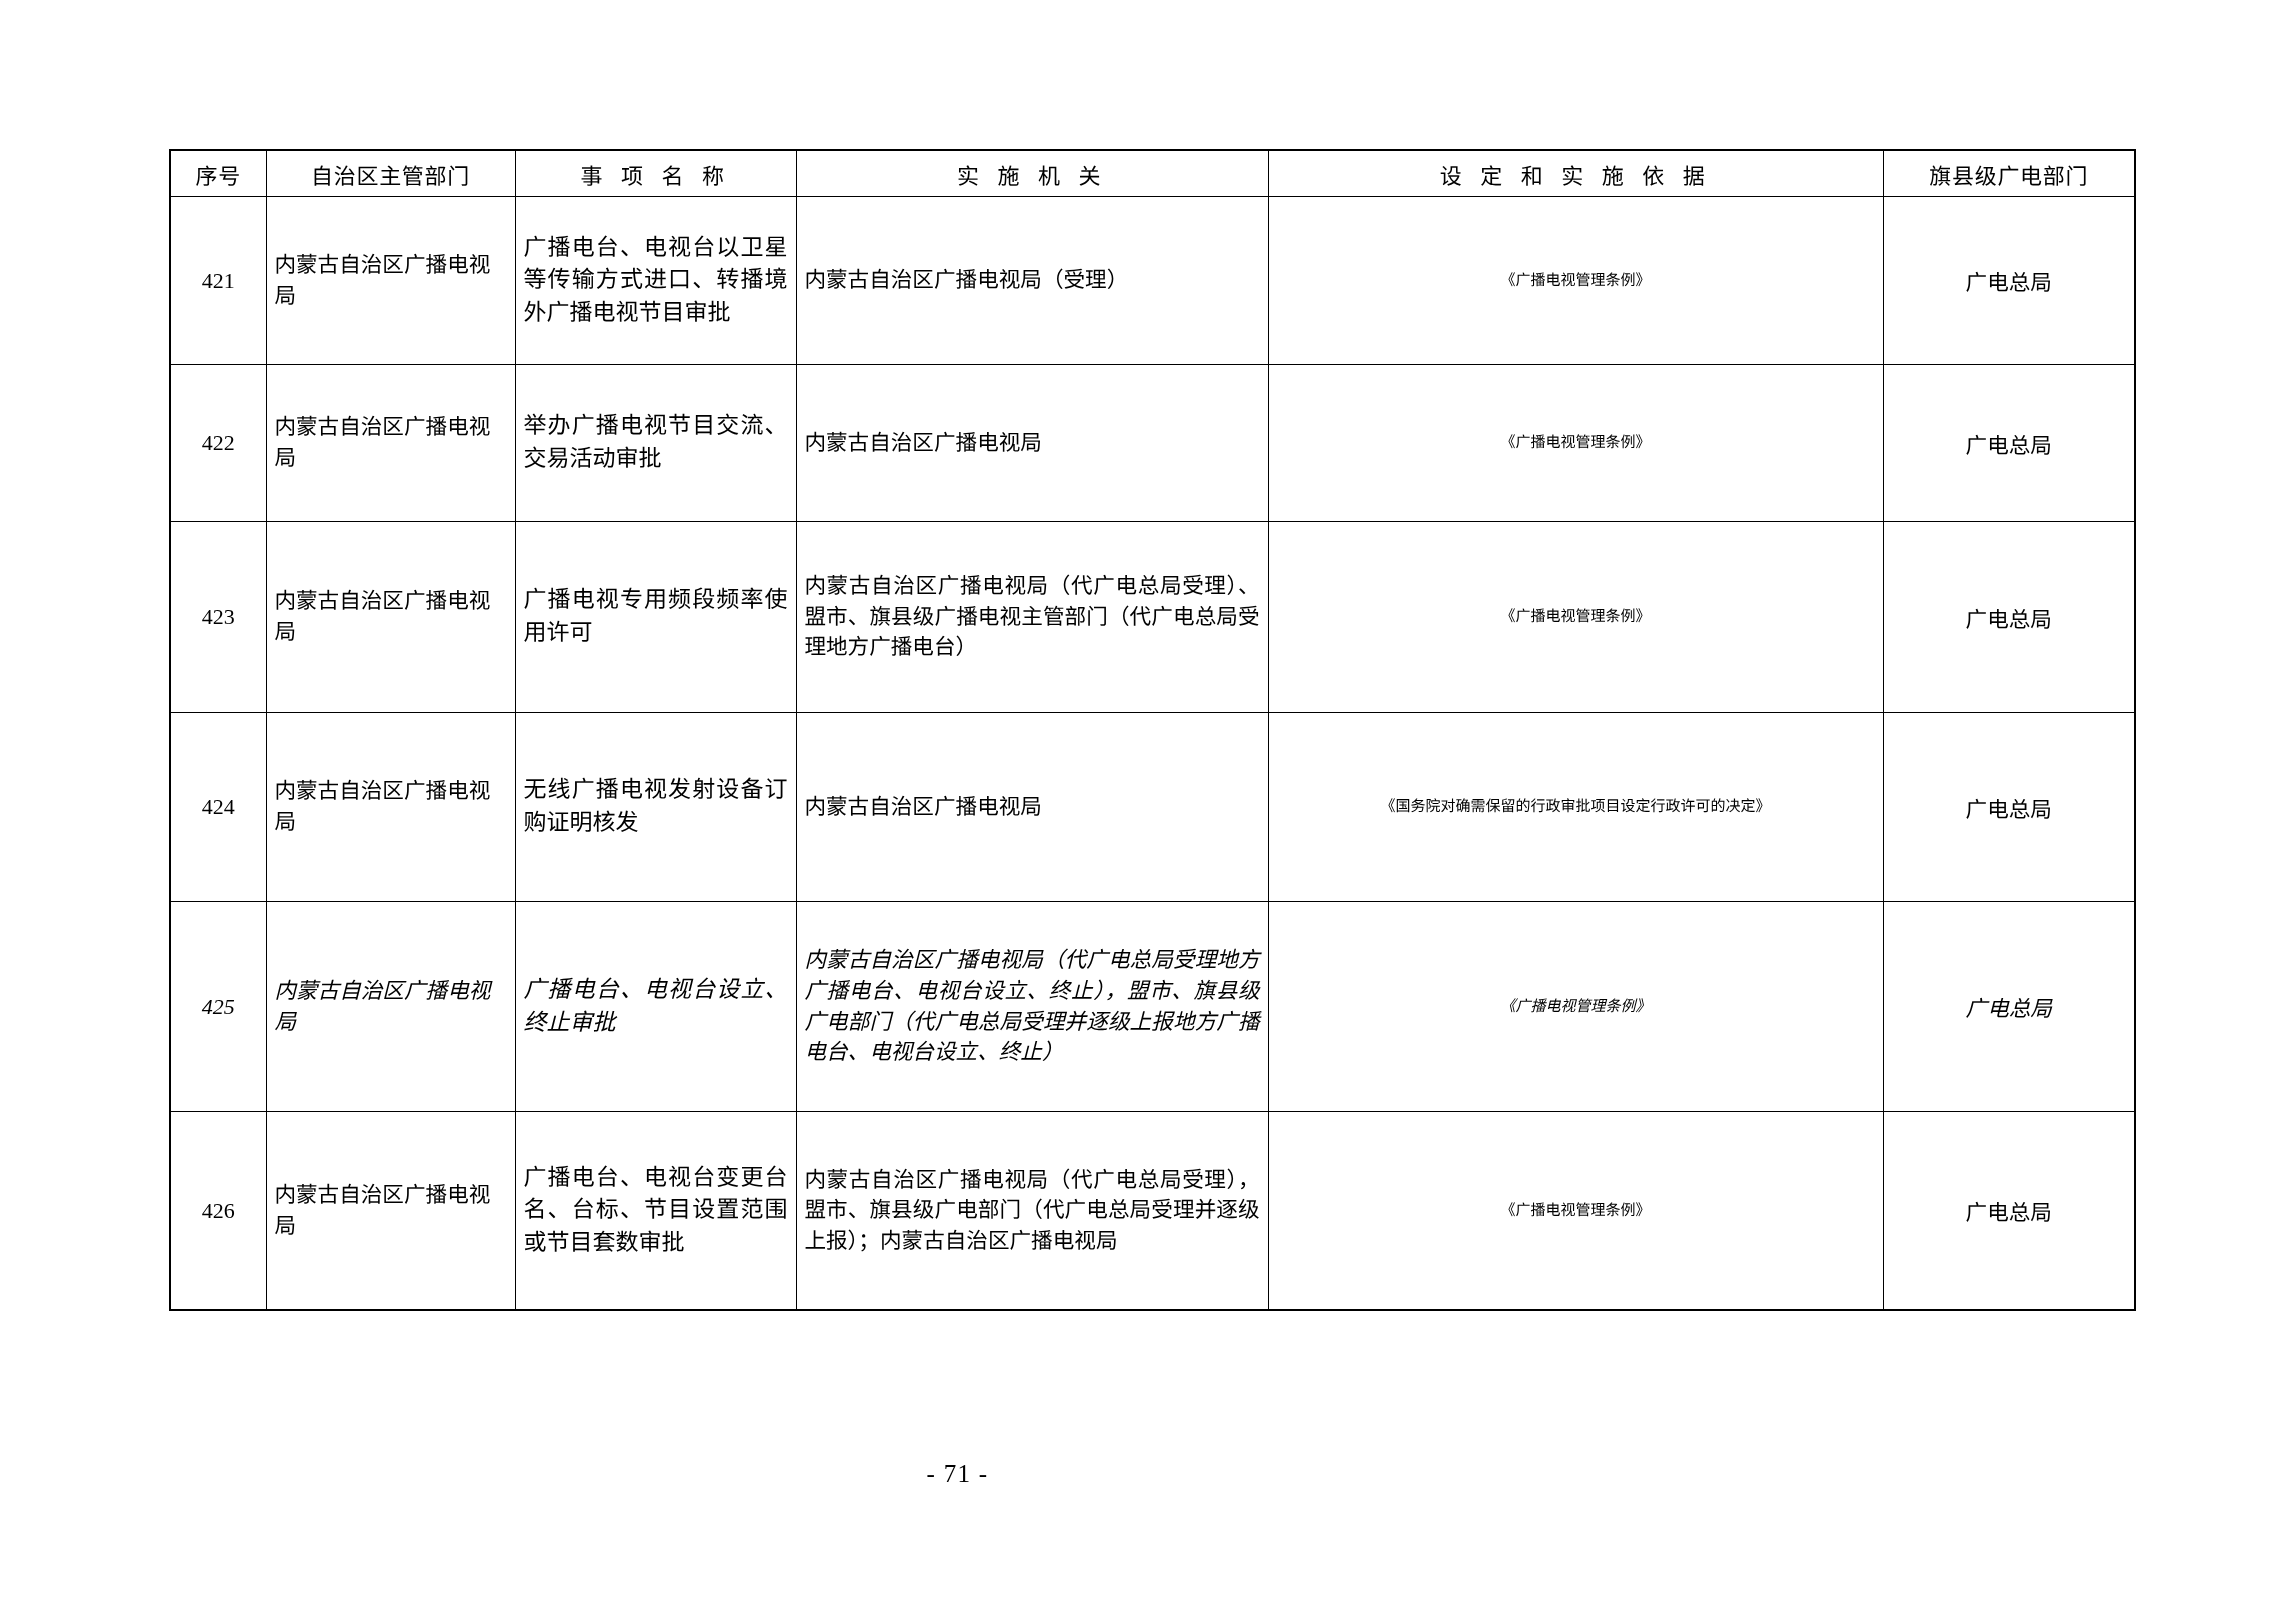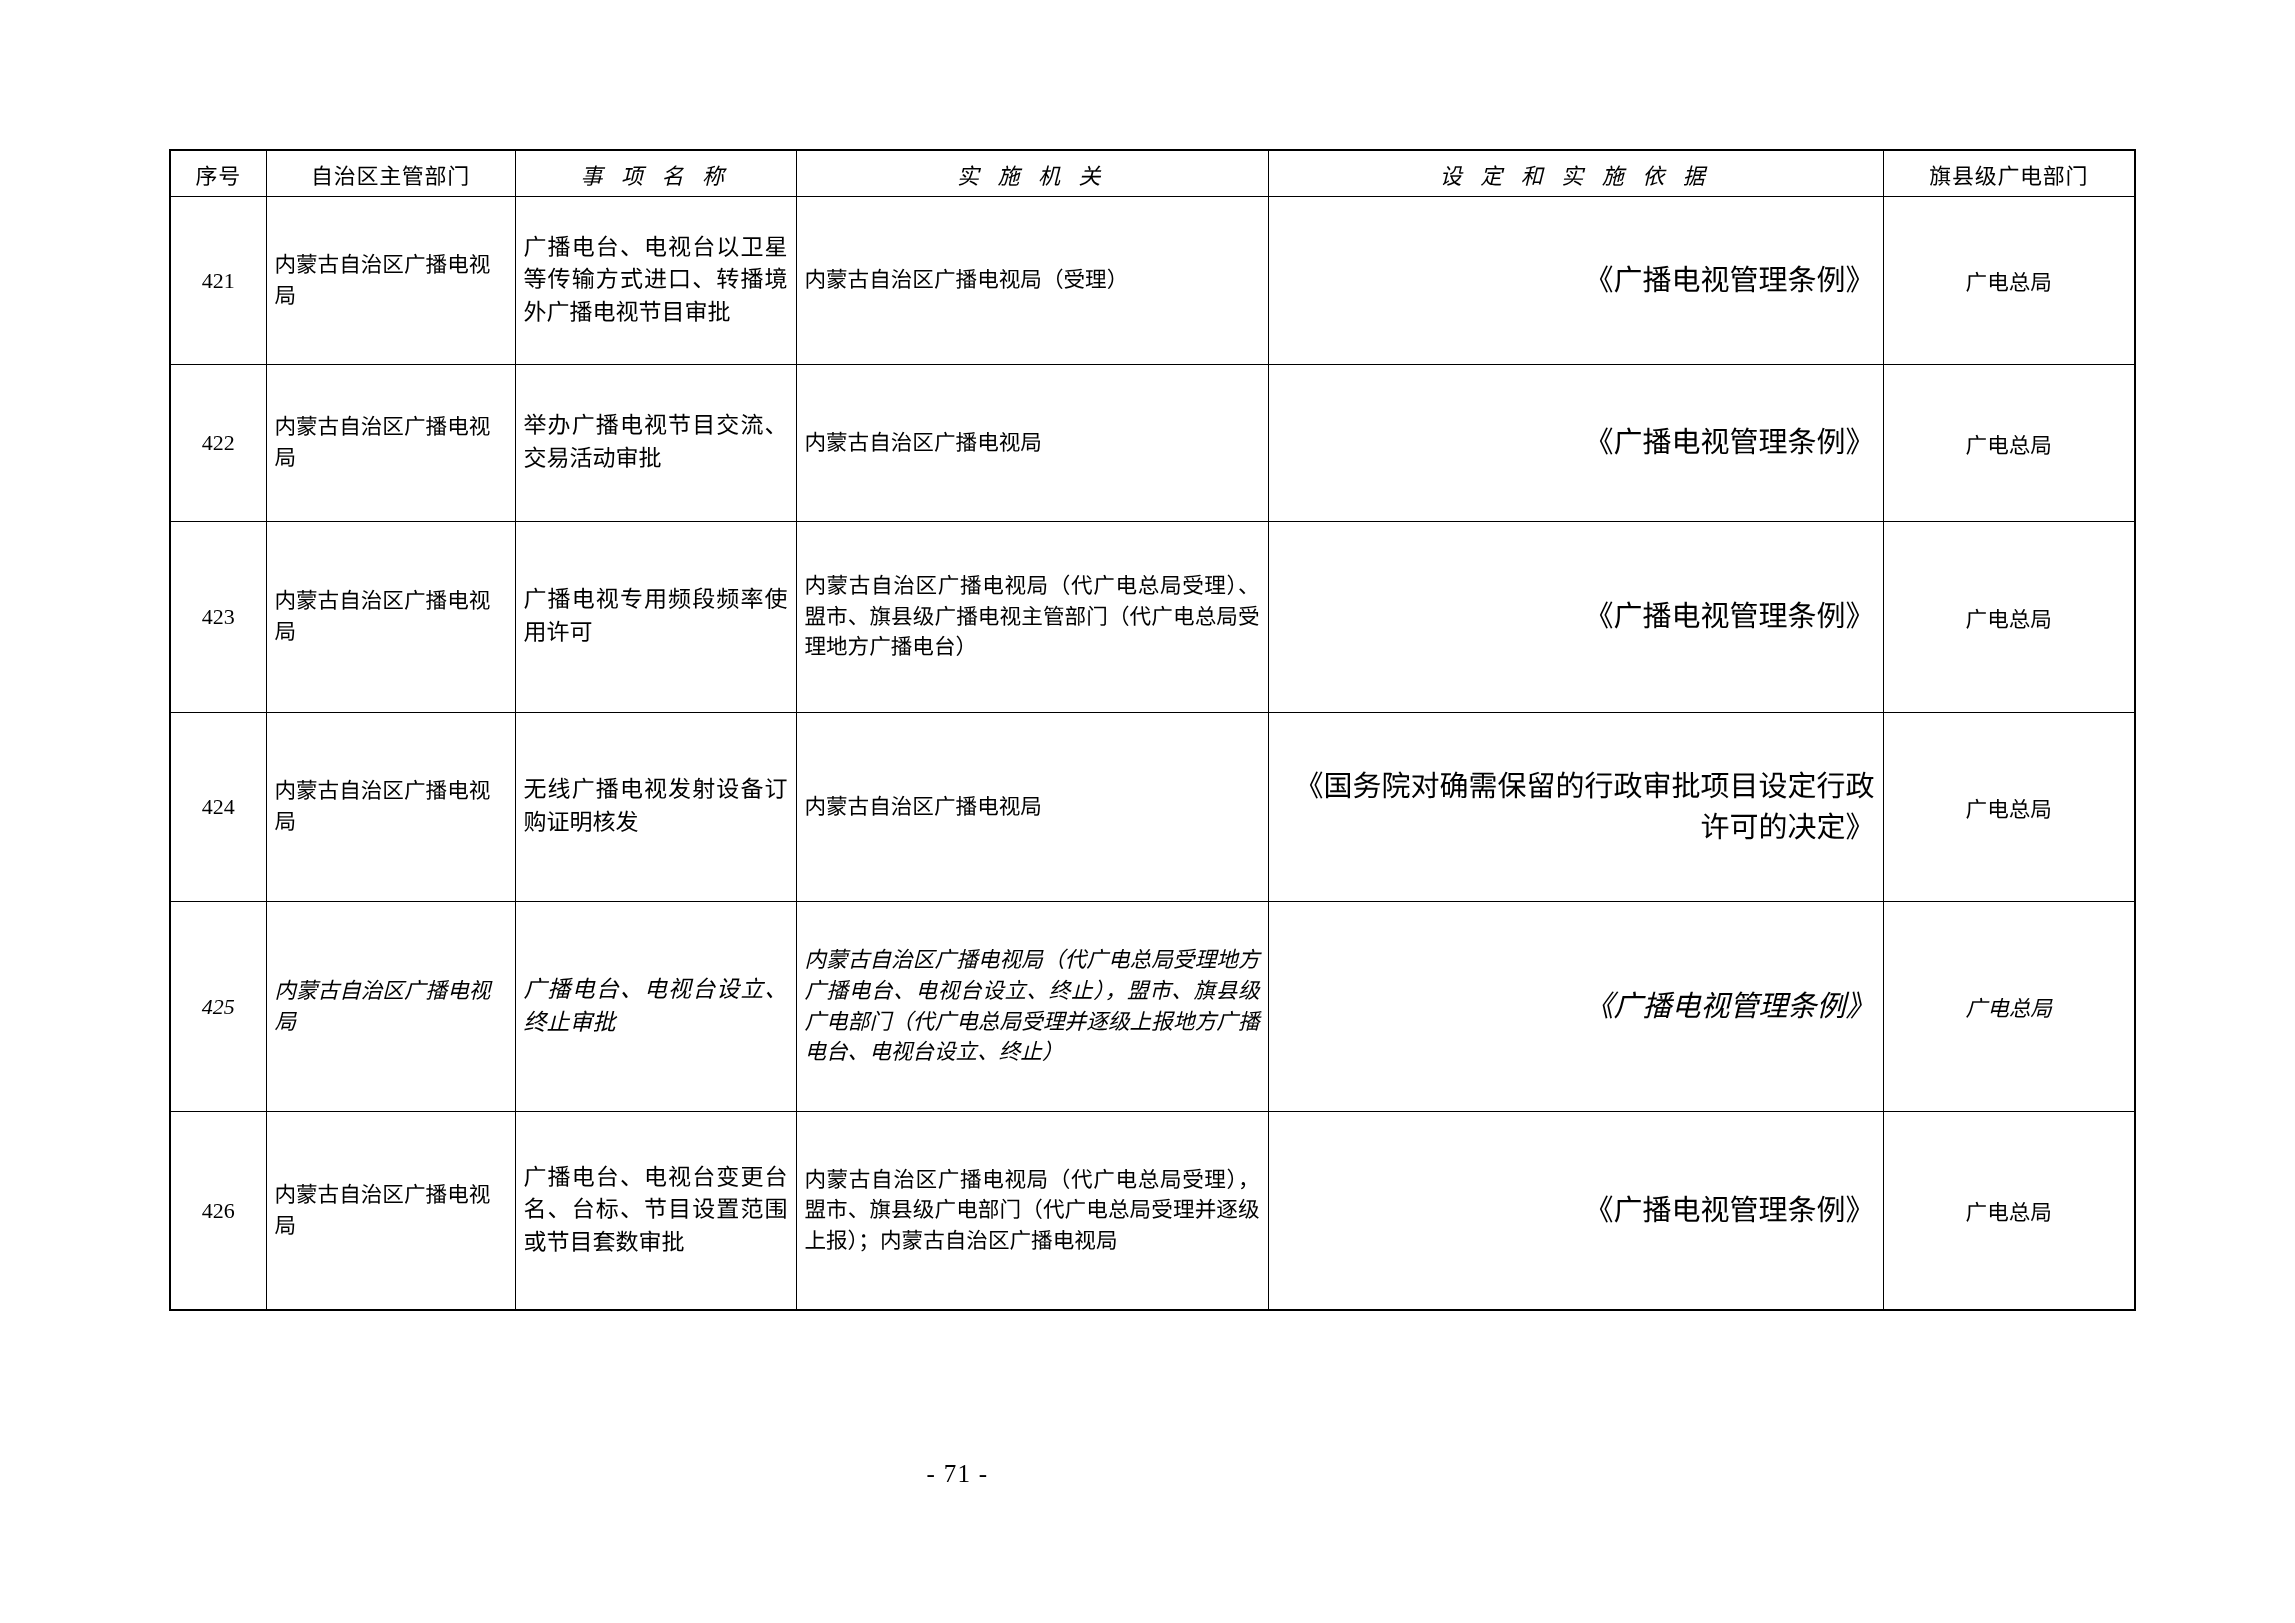--- a/index.html
+++ b/index.html
@@ -55,21 +55,20 @@
   thead td {
     text-align: center;
     font-size: 22px;
     letter-spacing: 0.7px;
     padding: 14.4px 3.9px;
     white-space: nowrap;
   }
   .head-spaced {
     letter-spacing: 6.5px;
     padding-left: 6.5px;
-    font-style: italic;
   }
   .cell-idx {
     text-align: center;
     font-size: 22px;
   }
   .cell-dept {
     font-size: 21.6px;
     line-height: 1.42;
     text-align: left;
   }
@@ -83,23 +82,23 @@
   }
   .cell-org {
     font-size: 21.6px;
     line-height: 1.42;
     text-align: justify;
     text-justify: inter-ideograph;
     padding-left: 5.2px;
     padding-right: 5.2px;
   }
   .cell-basis {
-    font-size: 29px;
-    line-height: 1.42;
-    text-align: right;
+    font-size: 15px;
+    line-height: 1.42;
+    text-align: center;
     padding-left: 9.2px;
   }
   .cell-central {
     text-align: center;
     font-size: 21.6px;
   }
   .row-421 td { height: 154px; }
   .row-422 td { height: 143px; }
   .row-423 td { height: 177px; }
   .row-424 td { height: 175px; }

